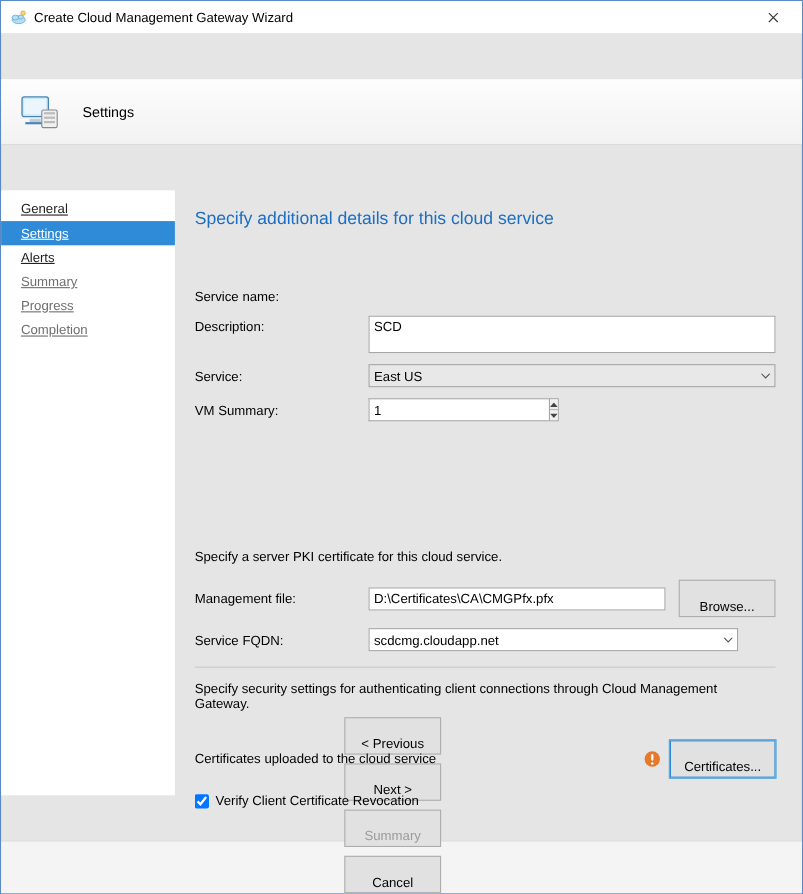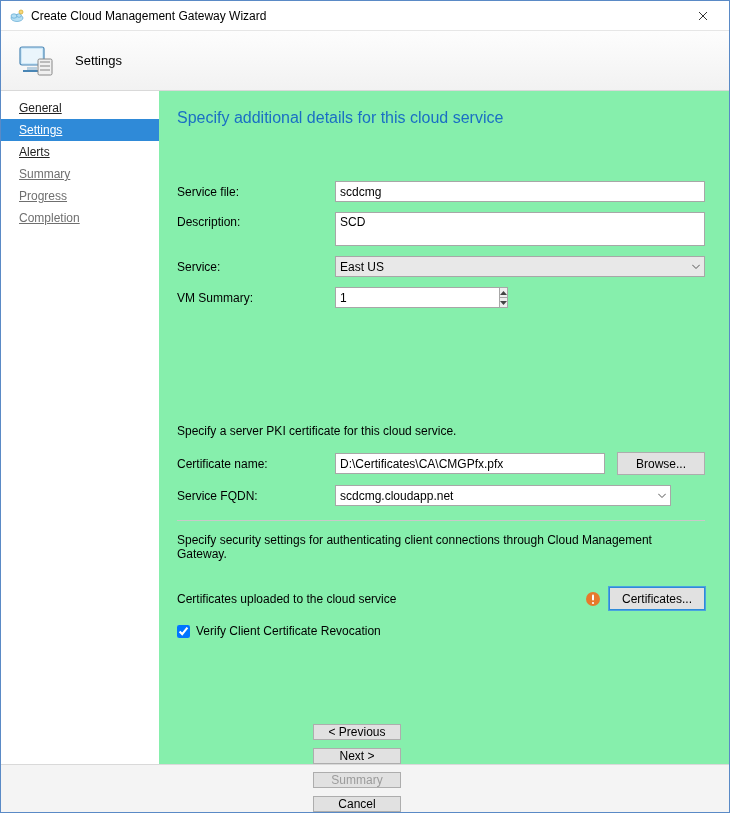--- a/index.html
+++ b/index.html
@@ -10,21 +10,22 @@
     font-size: 12px;
     color: #000;
     background: #fff;
     overflow: hidden;
   }
   .window {
     width: 730px; height: 813px;
     border: 1px solid #5a8ac6;
     display: flex;
     flex-direction: column;
-    background: #86efac;
+    background: #e5e5e5;
+    gap: 41px;
   }
   .titlebar {
     height: 30px;
     display: flex;
     align-items: center;
     padding: 0 6px 0 8px;
     background: #fff;
     border-bottom: 1px solid #e6e6e6;
   }
   .titlebar .app-icon {
@@ -153,21 +154,21 @@
     margin: 6px 0 14px 0;
   }
   .btn {
     height: 23px;
     min-width: 88px;
     border: 1px solid #adadad;
     background: #e1e1e1;
     font-size: 12px;
     font-family: inherit;
     cursor: pointer;
-    padding: 0 8px;
+    padding: 16px 8px;
   }
   .btn:focus, .btn.focused {
     outline: 1px solid #4aa3df;
     border: 1px solid #2f8ad8;
   }
   .btn:disabled {
     color: #9b9b9b;
     cursor: default;
   }
   .hr {
@@ -251,22 +252,21 @@
       <div class="navitem done">Alerts</div>
       <div class="navitem pending">Summary</div>
       <div class="navitem pending">Progress</div>
       <div class="navitem pending">Completion</div>
     </div>
 
     <div class="main">
       <div class="page-title">Specify additional details for this cloud service</div>
 
       <div class="form-row">
-        <span class="label">Service file:</span>
-        <input class="txt txt-wide" type="text" value="scdcmg" style="">
+        <span class="label">Service name:</span>
       </div>
 
       <div class="form-row" style="align-items:flex-start;">
         <span class="label" style="padding-top:3px;">Description:</span>
         <textarea class="desc" style="">SCD</textarea>
       </div>
 
       <div class="form-row" style="margin-top:4px;">
         <span class="label">Service:</span>
         <div class="combo">
@@ -296,21 +296,21 @@
             </div>
           </div>
         </div>
       </div>
 
       <div style="height:100px;"></div>
 
       <div class="section-text">Specify a server PKI certificate for this cloud service.</div>
 
       <div class="form-row">
-        <span class="label">Certificate name:</span>
+        <span class="label">Management file:</span>
         <input class="txt" style="width: 270px;" type="text" value="D:\Certificates\CA\CMGPfx.pfx">
         <div style="width:12px;"></div>
         <button class="btn" style="min-width:88px;">Browse...</button>
       </div>
 
       <div class="form-row">
         <span class="label">Service FQDN:</span>
         <div class="combo light" style="width:336px;">
           <span>scdcmg.cloudapp.net</span>
           <span class="arrow">

